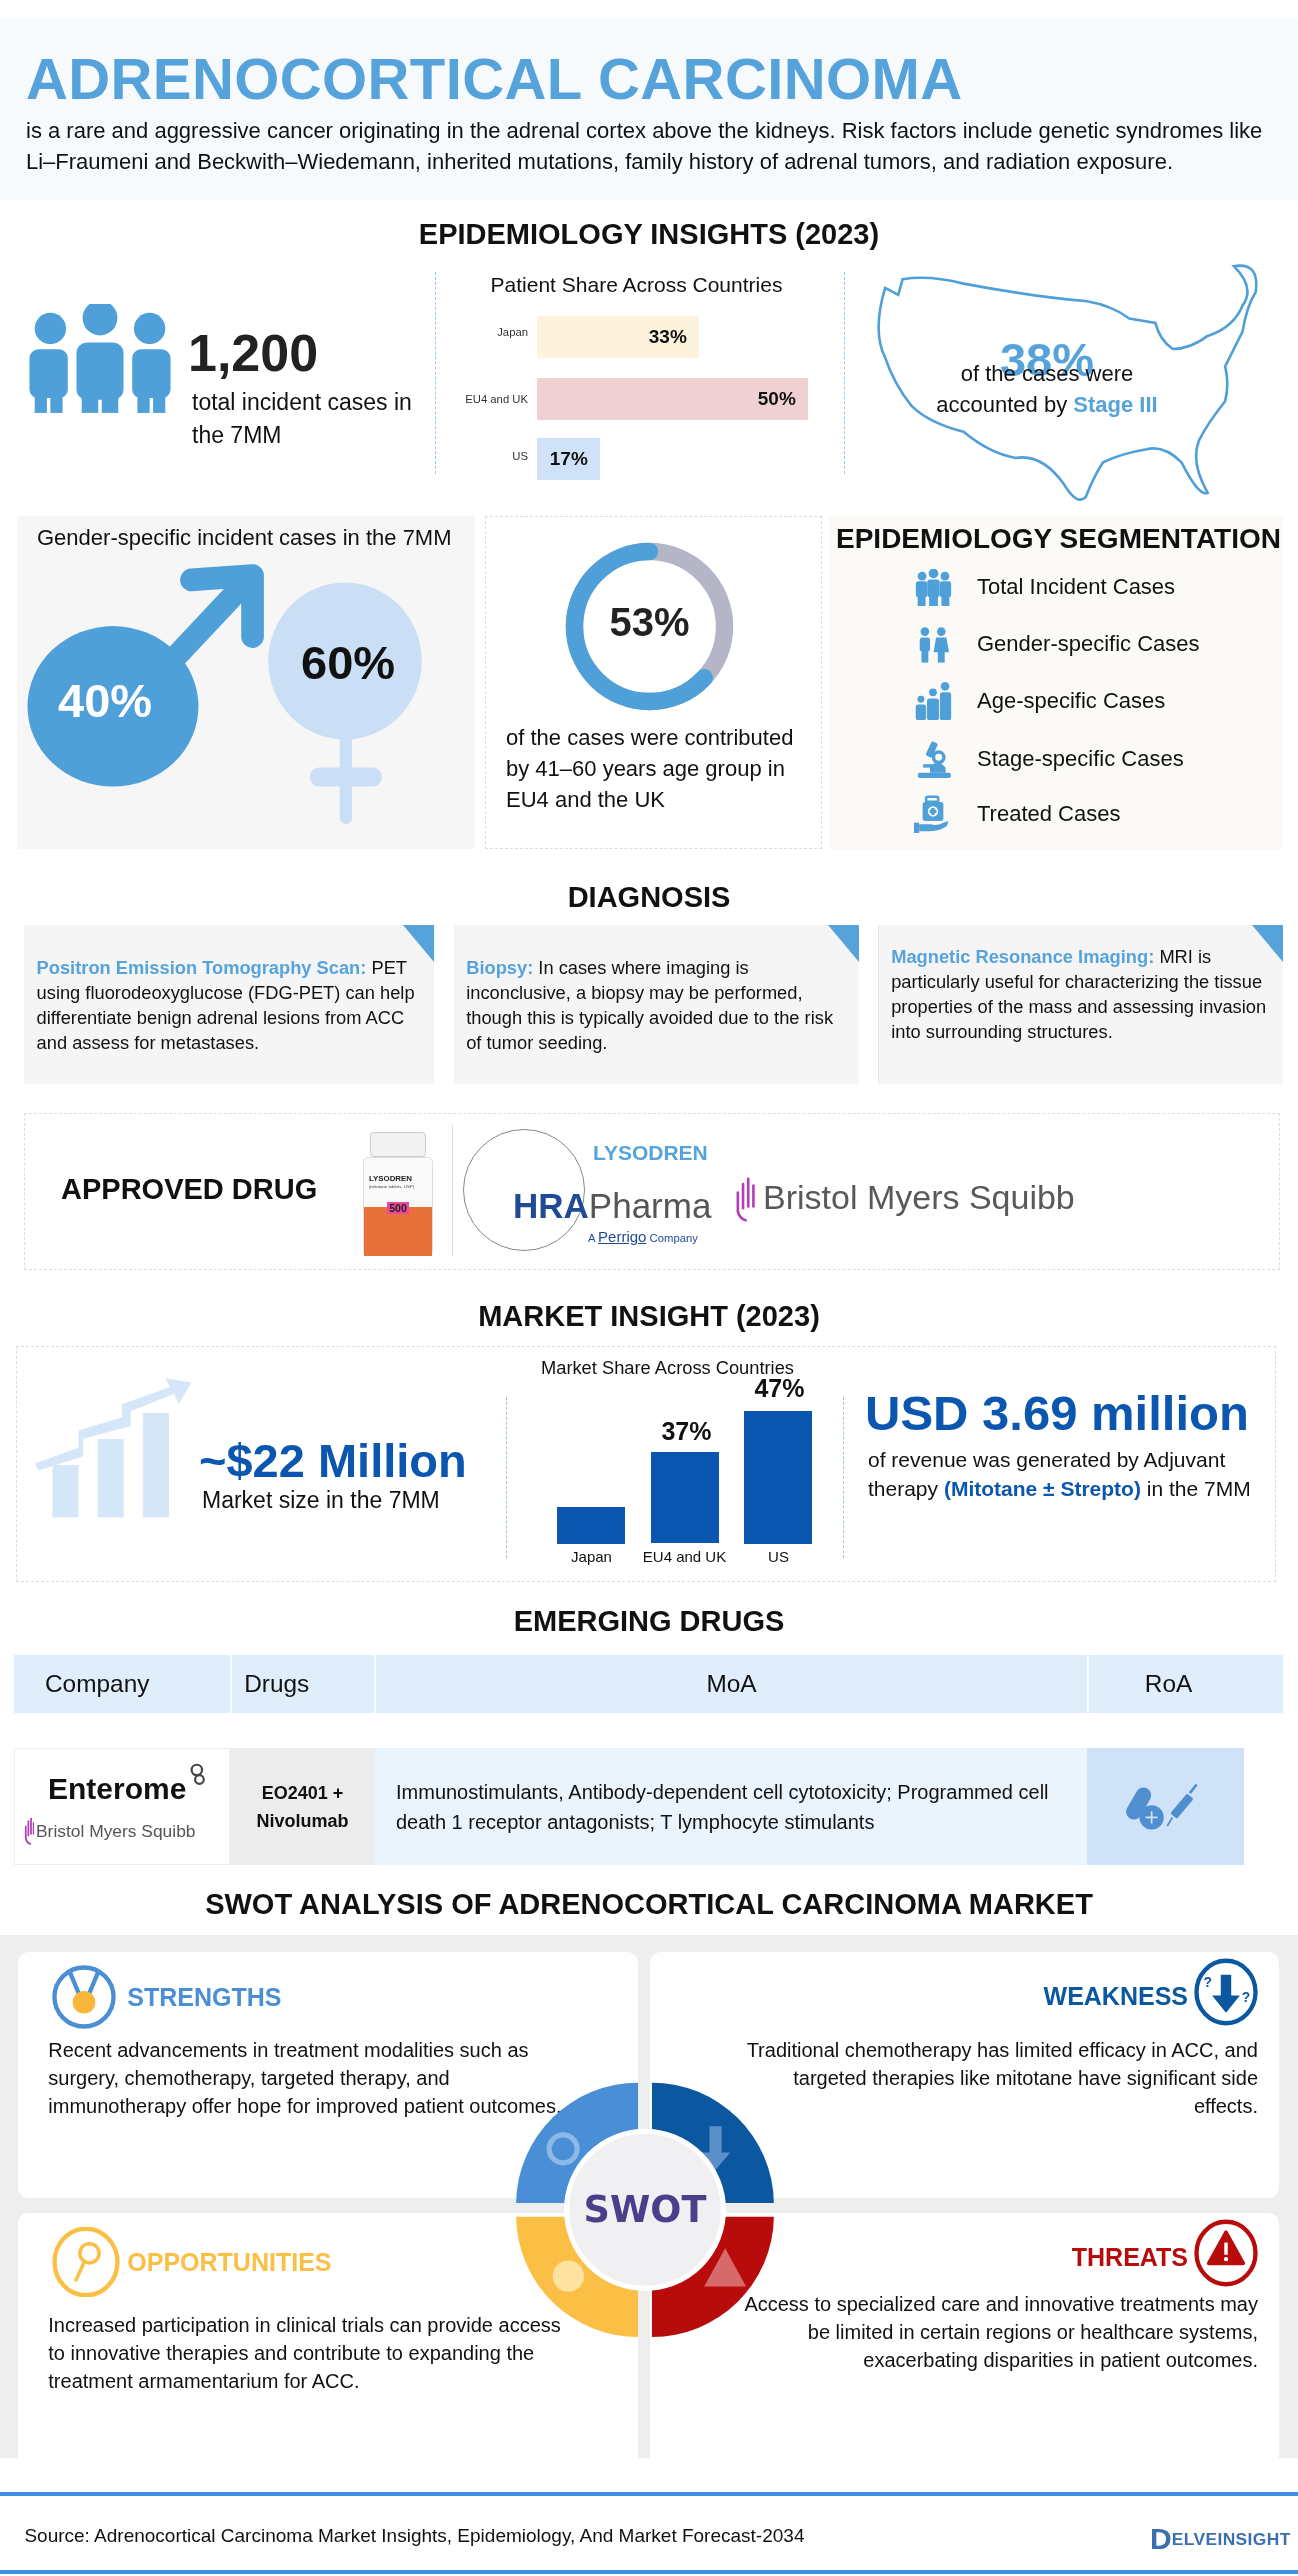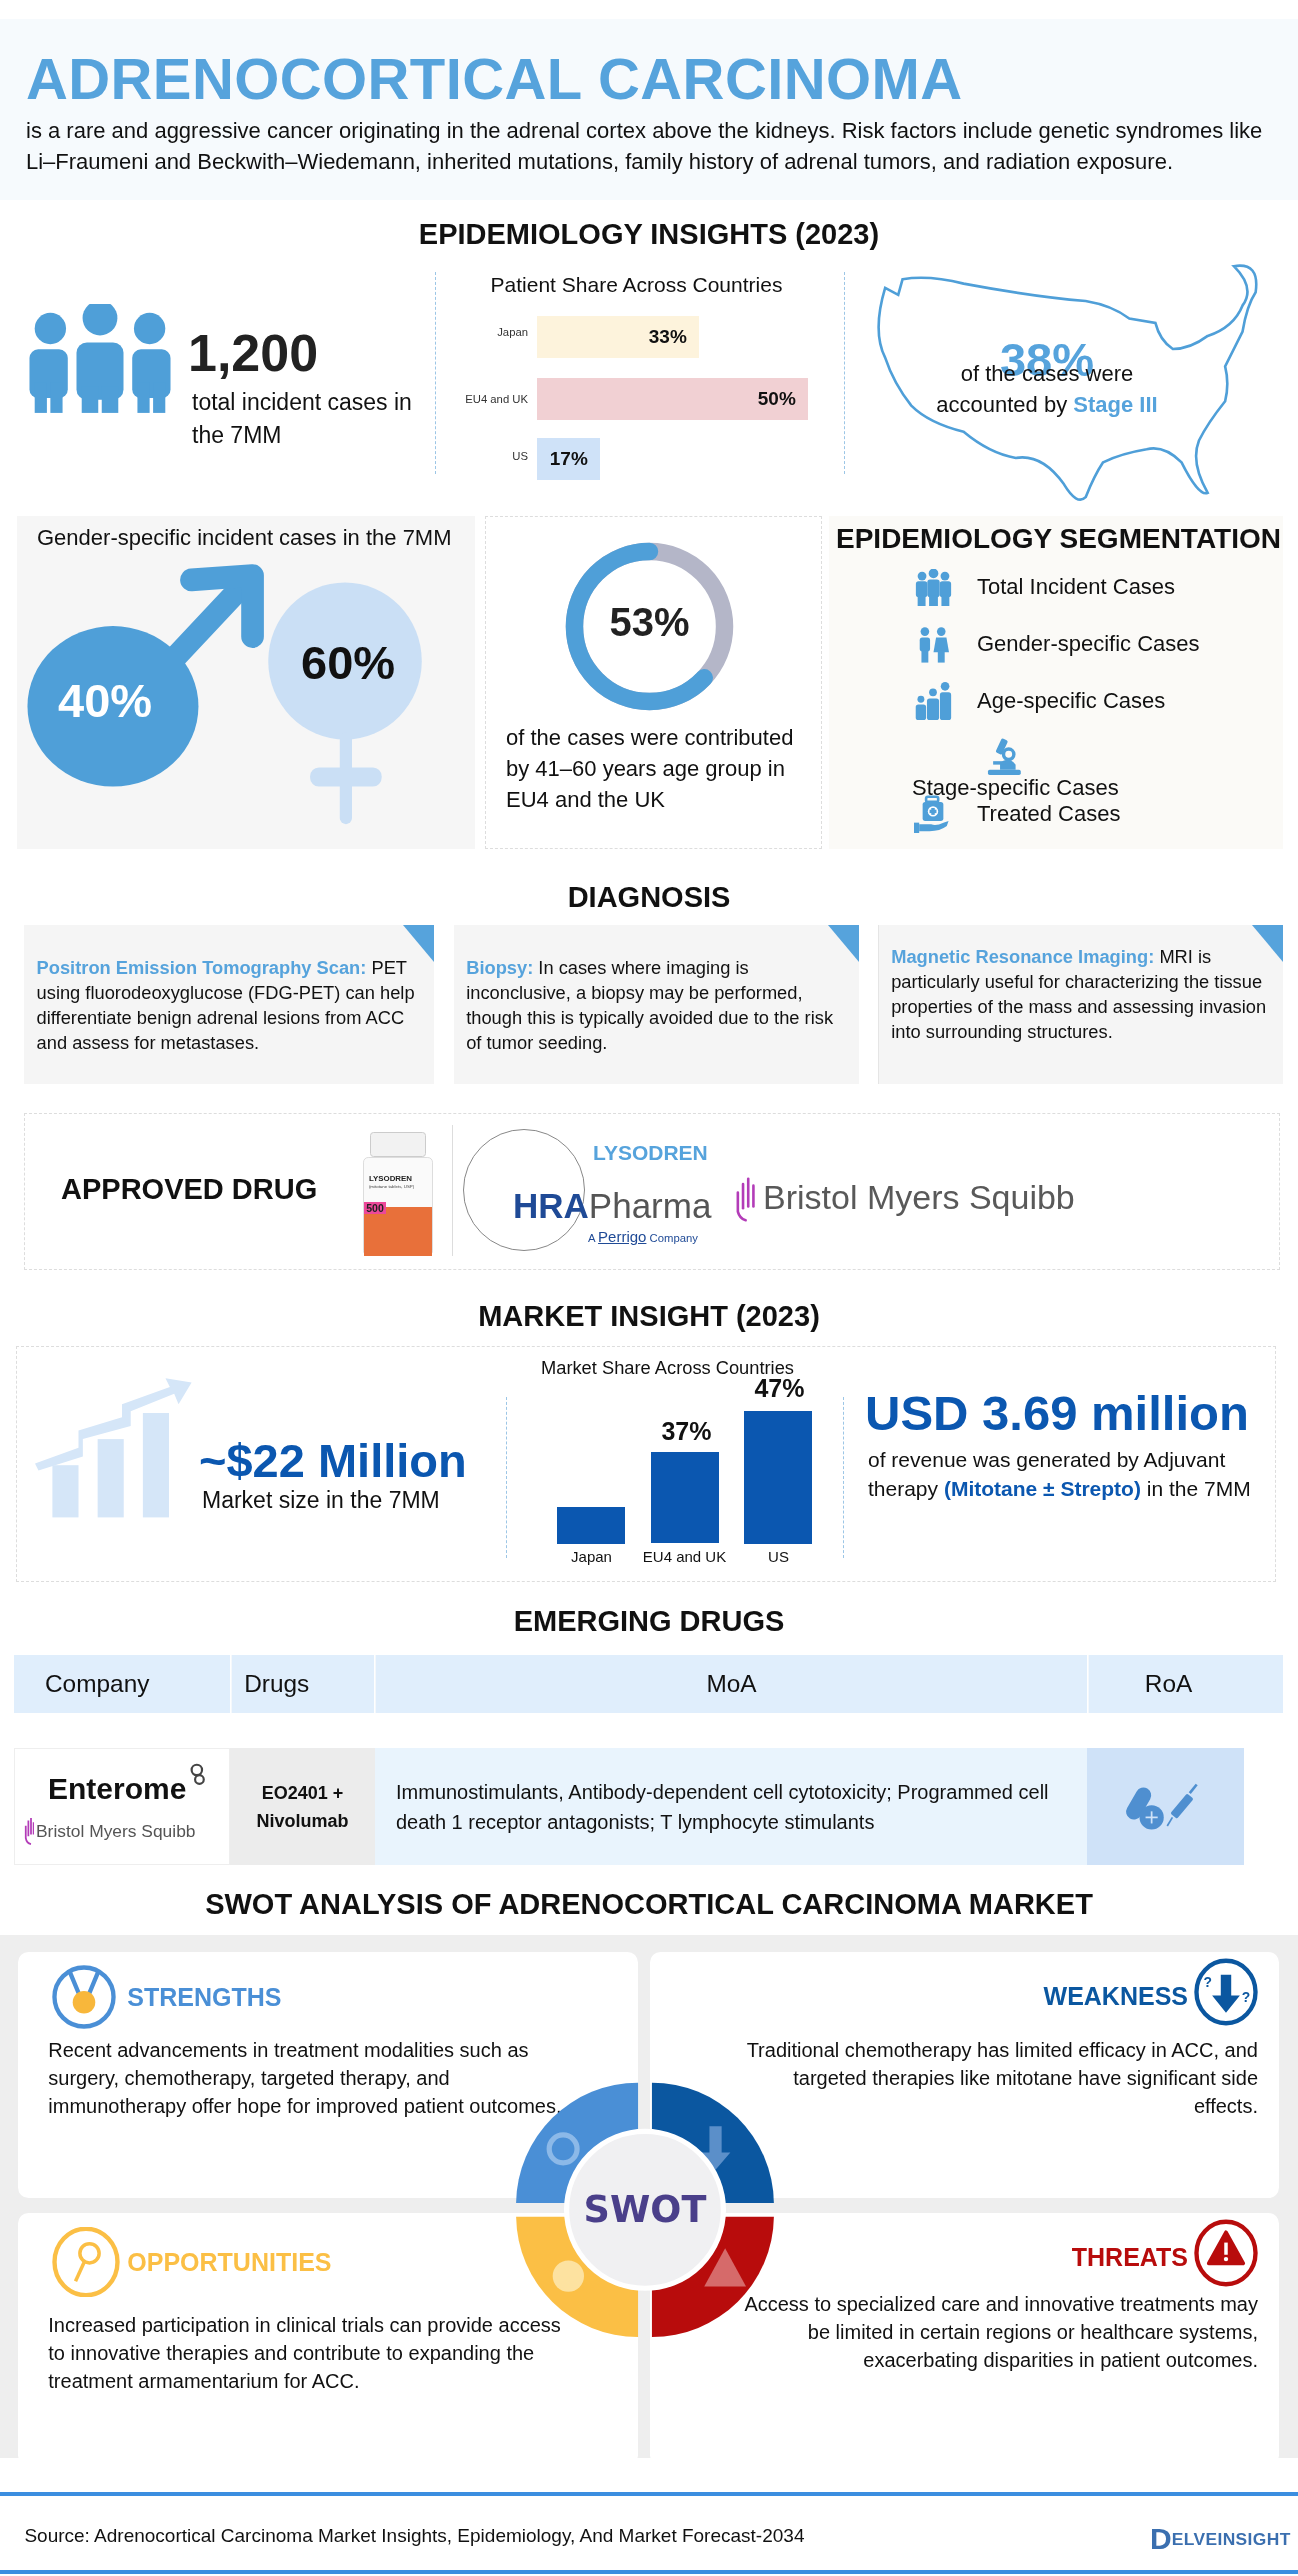--- a/index.html
+++ b/index.html
@@ -198,21 +198,21 @@
           <circle cx="22" cy="12" r="4.5"></circle>
           <circle cx="36" cy="5" r="5"></circle>
           <rect x="2" y="26" width="12" height="18" rx="3"></rect>
           <rect x="15" y="19" width="14" height="25" rx="3"></rect>
           <rect x="30" y="12" width="13" height="32" rx="3"></rect>
         </g>
       </svg>
     </span>
   <span class="lb">Age-specific Cases</span>
 </div>
-<div class="abs seg-item" style="top:737px;flex-direction:column;">
+<div class="abs seg-item" style="top:737px;">
   <span class="ic">
       <svg width="35" height="38" viewBox="0 0 40 44">
         <g fill="#4f9fd8">
           <rect x="14" y="2" width="8" height="18" rx="2" transform="rotate(25 18 11)"></rect>
           <circle cx="26" cy="20" r="6" fill="none" stroke="#4f9fd8" stroke-width="4"></circle>
           <path d="M16 30 Q26 22 34 32 L34 38 L16 38 Z"></path>
           <rect x="8" y="28" width="14" height="4"></rect>
           <rect x="2" y="38" width="38" height="6" rx="2"></rect>
         </g>
       </svg>
@@ -254,21 +254,21 @@
 </div>
 
 <div class="abs approved-box"></div>
 <div class="abs approved-label">APPROVED DRUG</div>
 <div class="abs bottle">
   <div style="position:absolute; left:23px; top:5.2px; width:56px; height:24.4px; background:#f2f2f2; border:0.9px solid #ccc; border-radius:3.5px;"></div>
   <div style="position:absolute; left:15.7px; top:30px; width:70px; height:99px; background:#fafafa; border:0.9px solid #ddd; border-radius:5.2px;">
     <div style="position:absolute; left:5.2px; top:15.7px; font-size:7.9px; font-weight:700; color:#222;">LYSODREN</div>
     <div style="position:absolute; left:5.2px; top:26px; font-size:4.4px; color:#444;">(mitotane tablets, USP)</div>
     <div style="position:absolute; left:0; top:49px; width:68px; height:49px; background:#e8703a;"></div>
-    <div style="position:absolute; left:0; top:44px; font-size:10.5px; font-weight:700; color:#222; background:#ec4899; padding:0 2.6px;">500</div>
+    <div style="position:absolute; left:23px; top:44px; font-size:10.5px; font-weight:700; color:#222; background:#ec4899; padding:0 2.6px;">500</div>
   </div>
 </div>
 <div class="abs" style="left:452px; top:1125px; width:0.9px; height:131px; background:#ddd;"></div>
 <div class="abs hra">
   <div style="position:absolute; left:3.5px; top:1.7px; width:122px; height:122px; border:0.9px solid #888; border-radius:50%;"></div>
   <div style="position:absolute; left:134px; top:14px; font-size:21px; font-weight:700; color:#56a3dc;">LYSODREN</div>
   <div style="position:absolute; left:54px; top:59px; font-size:35px; color:#555;"><span style="color:#1f4a96; font-weight:700;">HRA</span><span>Pharma</span></div>
   <div style="position:absolute; left:129px; top:101px; font-size:11.3px; color:#1f4a96;"><span>A</span> <span style="font-size:15px; text-decoration:underline;">Perrigo</span> <span>Company</span></div>
 </div>
 <div class="abs bms1">

